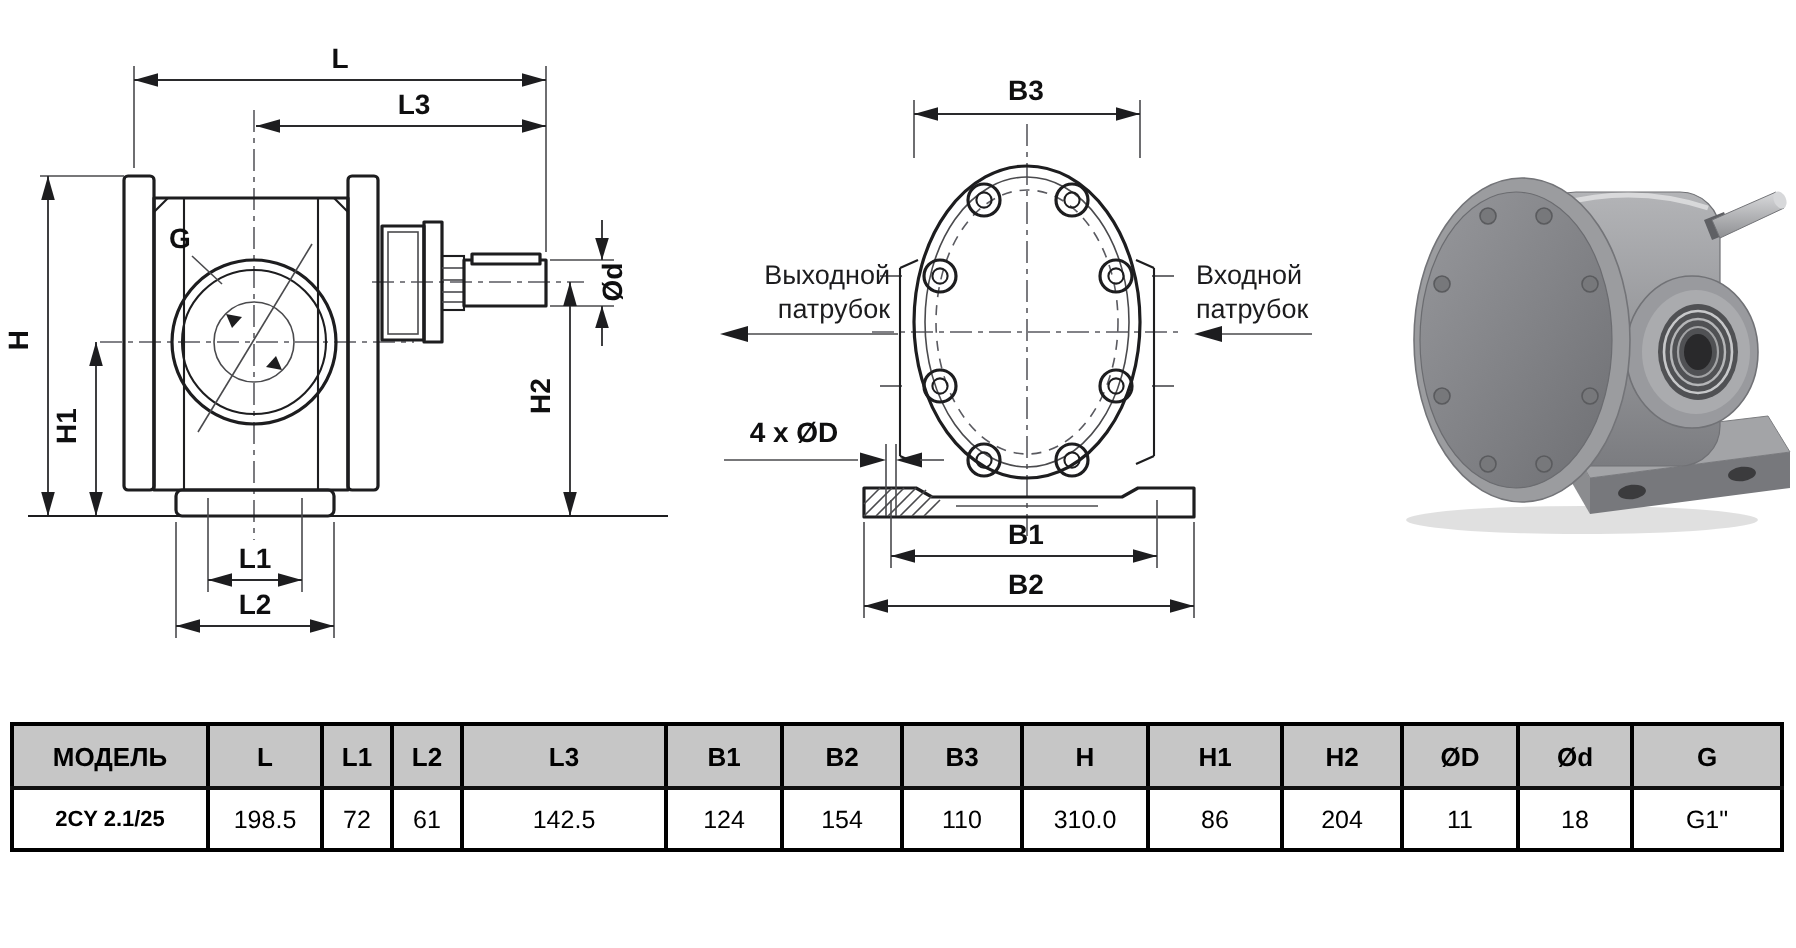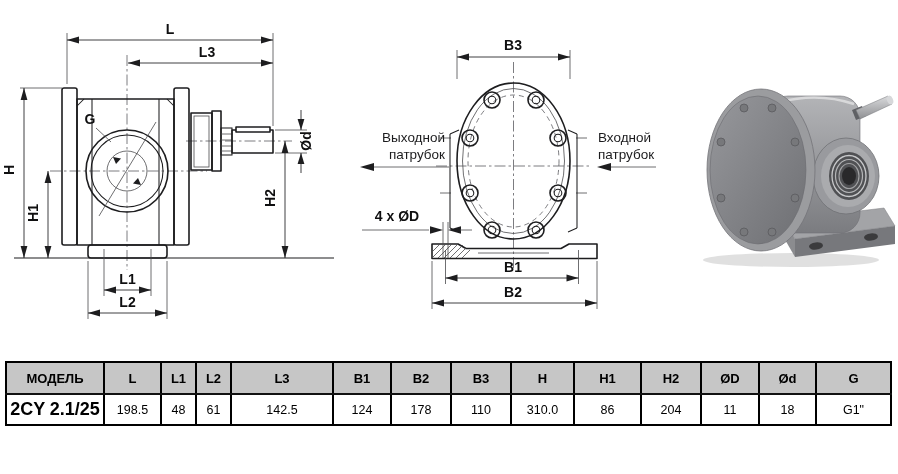--- a/index.html
+++ b/index.html
@@ -19,21 +19,21 @@
   .page-title{position:absolute;left:600px;top:27px;width:290px;text-align:right;
               font:bold 13.5px "Liberation Sans",sans-serif;color:#878e95;letter-spacing:.4px;}
   
   .spec-table{position:absolute;left:5px;top:361px;width:885px;border-collapse:collapse;
               table-layout:fixed;border:2px solid #111;}
   .spec-table th,.spec-table td{border:2px solid #000000;text-align:center;vertical-align:middle;
               padding:0;height:29px;overflow:hidden;white-space:nowrap;}
   .spec-table thead th{background:#c6c6c6;font:bold 13px "Liberation Sans",sans-serif;
               color:#000;border-bottom:2px solid #111;height:30px;}
   .spec-table td{font:12.5px "Liberation Sans",sans-serif;color:#000;background:#fff;}
-  .spec-table td.model{font-weight:bold;font-size:18px;}
+  .spec-table td.model{font-weight:bold;font-size:11px;}
 </style>
 </head>
 <body>
 
 <div class="canvas">
 
   <svg style="left:0;top:0" width="340" height="350" viewBox="0 0 340 350">
 
     <g>
       <line class="thin" x1="67" y1="33" x2="67" y2="84"></line>
@@ -358,25 +358,25 @@
         <th>H2</th>
         <th>ØD</th>
         <th>Ød</th>
         <th>G</th>
       </tr>
     </thead>
     <tbody>
       <tr>
         <td class="model">2CY 2.1/25</td>
         <td>198.5</td>
-        <td>48</td>
+        <td>72</td>
         <td>61</td>
         <td>142.5</td>
         <td>124</td>
-        <td>178</td>
+        <td>154</td>
         <td>110</td>
         <td>310.0</td>
         <td>86</td>
         <td>204</td>
         <td>11</td>
         <td>18</td>
         <td>G1"</td>
       </tr>
     </tbody>
   </table>

